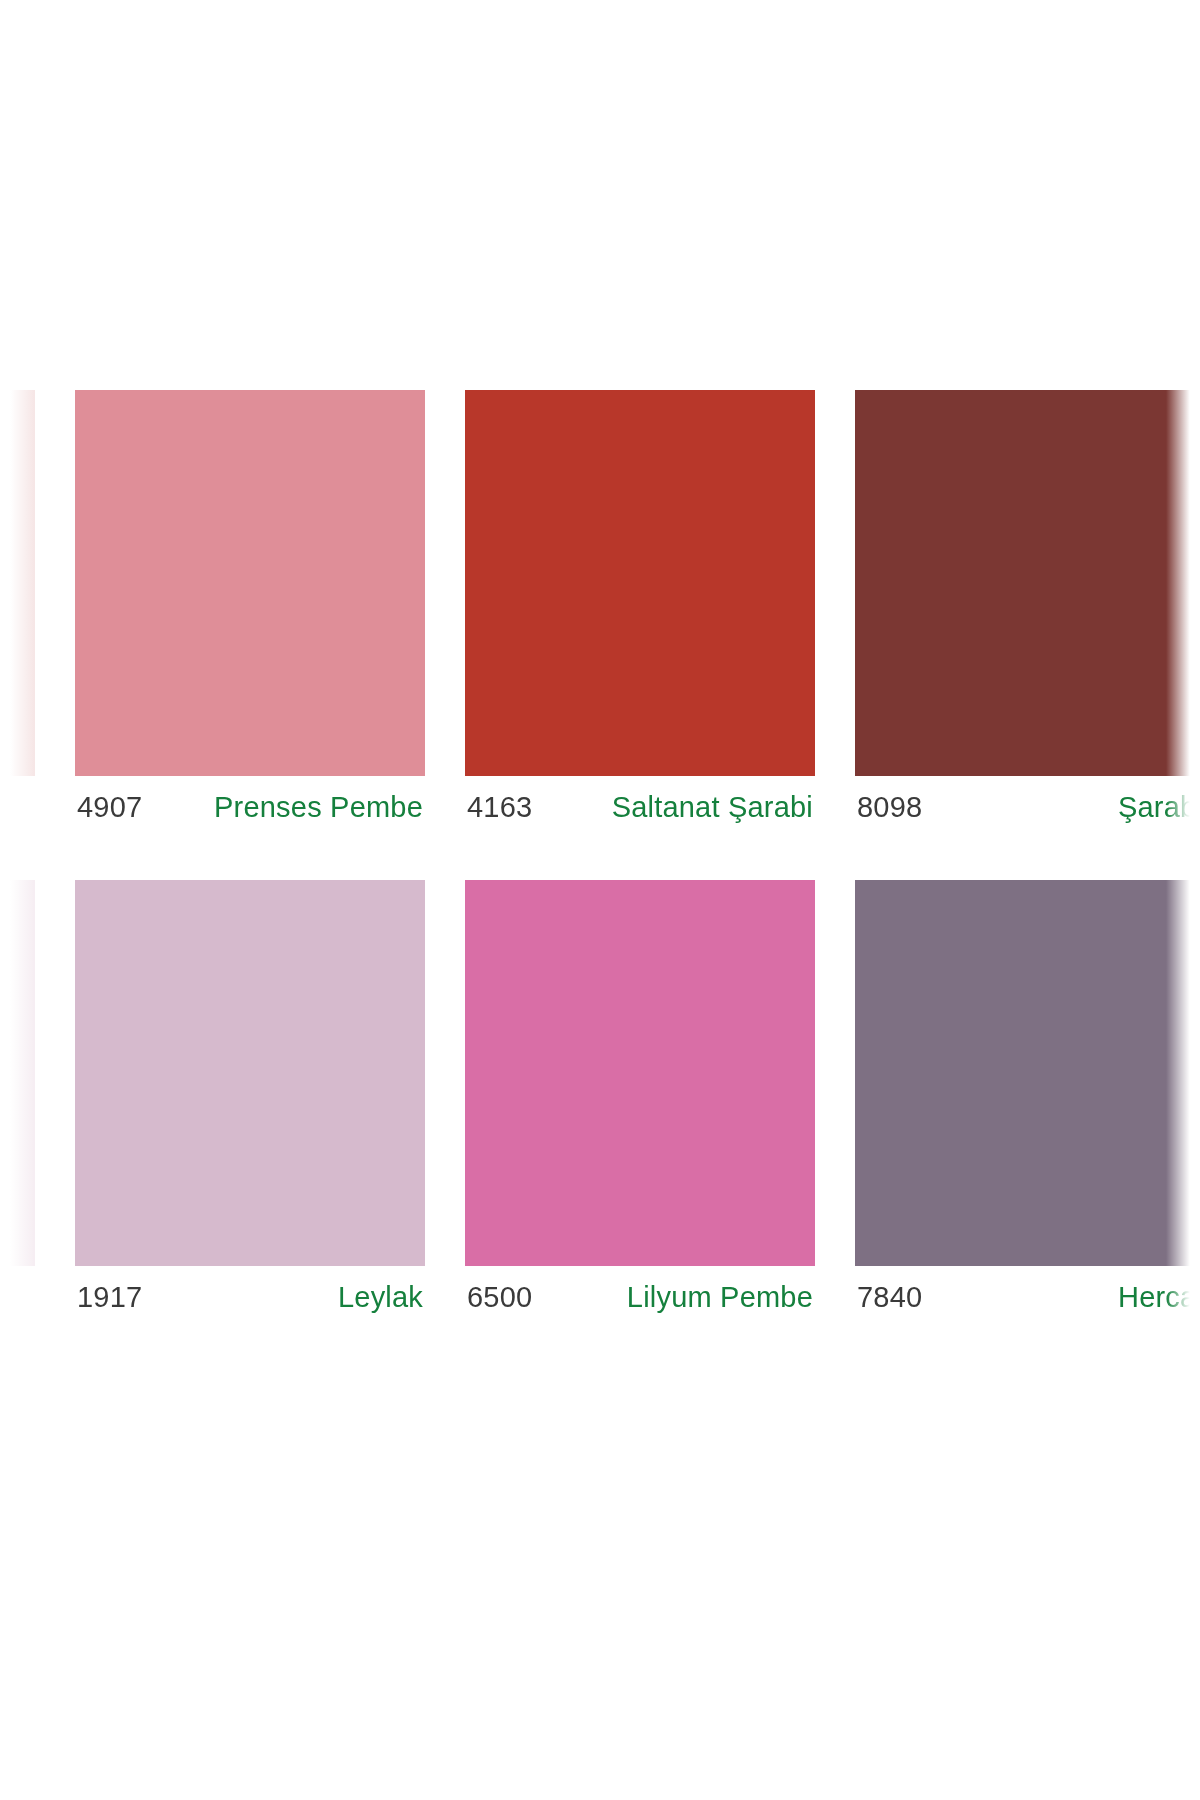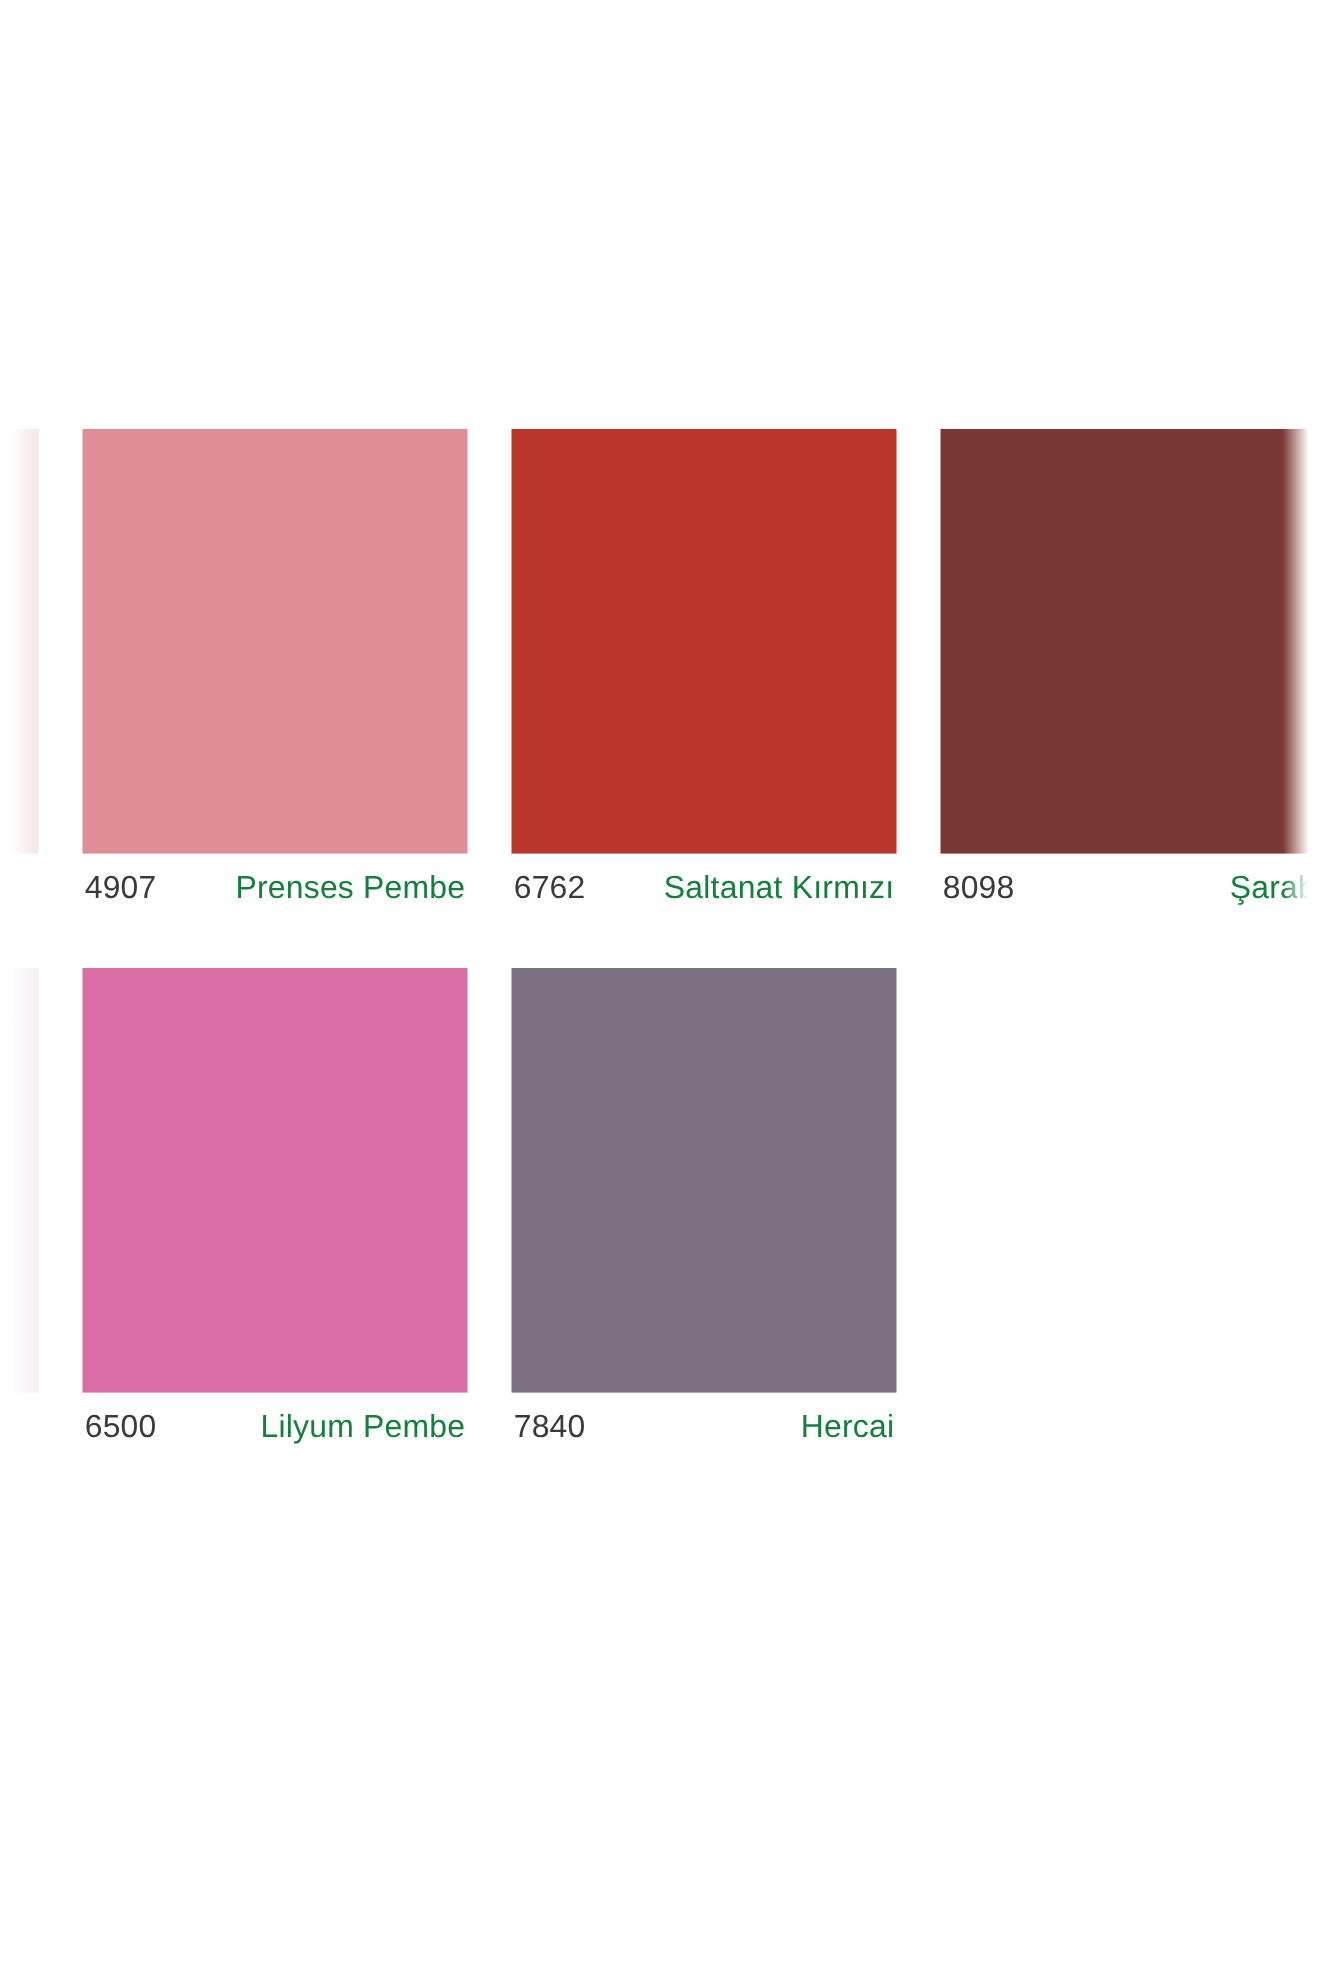--- a/index.html
+++ b/index.html
@@ -116,22 +116,22 @@
         <div class="swatch-chip" style="background-color: rgb(223, 142, 152);"></div>
         <div class="swatch-caption">
           <span class="swatch-code">4907</span>
           <span class="swatch-name">Prenses Pembe</span>
         </div>
       </div>
 
       <div class="swatch-cell">
         <div class="swatch-chip" style="background-color: rgb(184, 55, 42);"></div>
         <div class="swatch-caption">
-          <span class="swatch-code">6762</span>
-          <span class="swatch-name">Saltanat Kırmızı</span>
+          <span class="swatch-code">4163</span>
+          <span class="swatch-name">Saltanat Şarabi</span>
         </div>
       </div>
 
       <div class="swatch-cell">
         <div class="swatch-chip" style="background-color: rgb(123, 55, 51);"></div>
         <div class="swatch-caption">
           <span class="swatch-code">8098</span>
           <span class="swatch-name">Şarabi</span>
         </div>
       </div>
@@ -141,20 +141,27 @@
     <div class="swatch-row">
 
       <div class="swatch-cell">
         <div class="swatch-chip" style="background-color: rgb(246, 238, 243);"></div>
         <div class="swatch-caption">
           <span class="swatch-code"></span>
           <span class="swatch-name"></span>
         </div>
       </div>
 
+      <div class="swatch-cell">
+        <div class="swatch-chip" style="background-color: rgb(214, 186, 205);"></div>
+        <div class="swatch-caption">
+          <span class="swatch-code">1917</span>
+          <span class="swatch-name">Leylak</span>
+        </div>
+      </div>
 
       <div class="swatch-cell">
         <div class="swatch-chip" style="background-color: rgb(217, 110, 166);"></div>
         <div class="swatch-caption">
           <span class="swatch-code">6500</span>
           <span class="swatch-name">Lilyum Pembe</span>
         </div>
       </div>
 
       <div class="swatch-cell">

